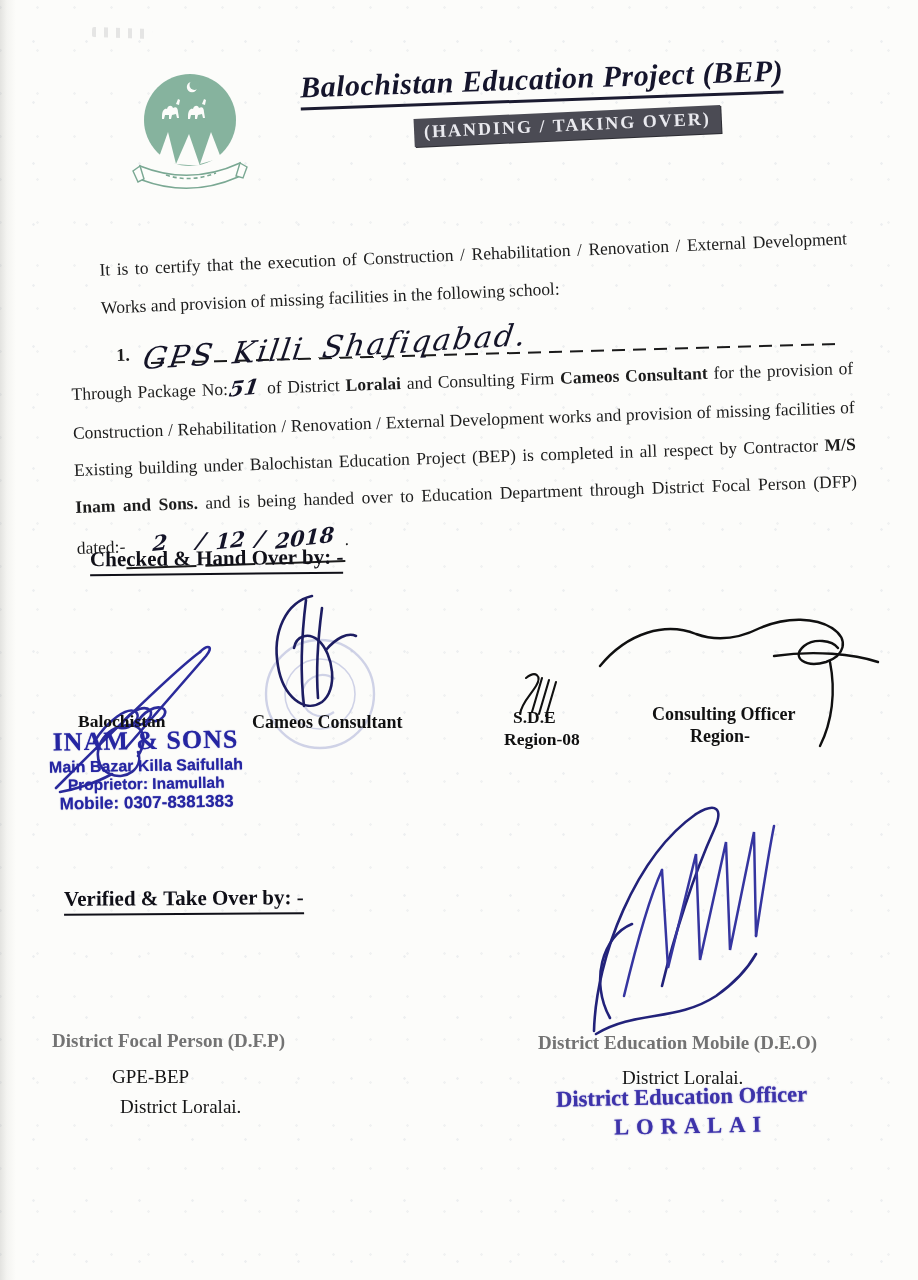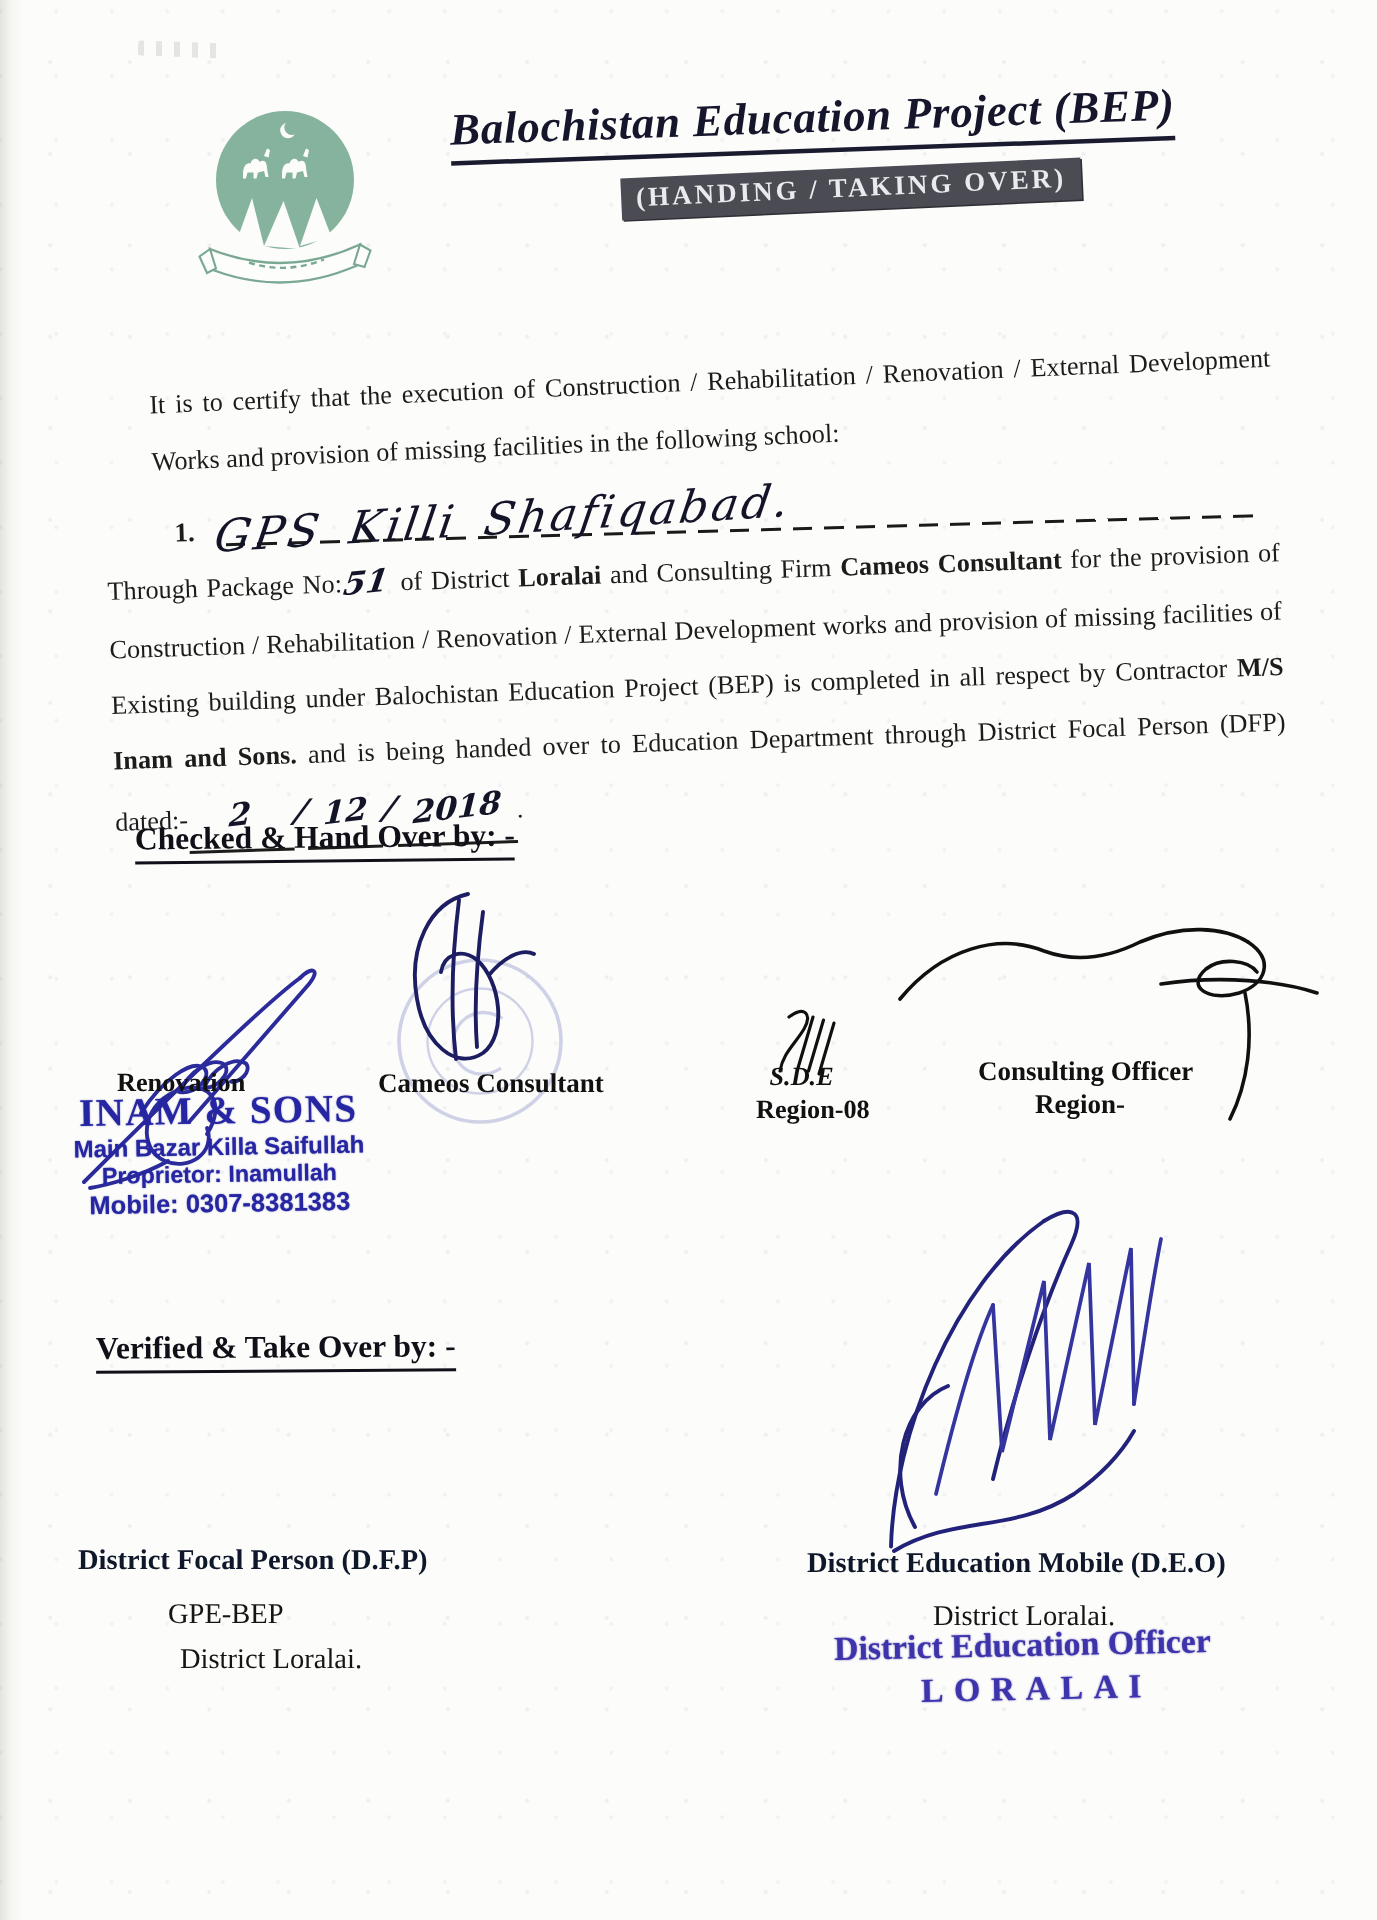--- a/index.html
+++ b/index.html
@@ -64,21 +64,21 @@
   
   .sec-head{
     font-size:21px;font-weight:bold;color:#101018;
     border-bottom:2.5px solid #101018;padding-bottom:2px;white-space:nowrap;
   }
   .h-checked{left:90px;top:546px;transform:rotate(-.6deg);}
   .h-verified{left:64px;top:886px;transform:rotate(-.4deg);}
   
   .lbl{font-size:17.5px;font-weight:bold;color:#111;white-space:nowrap;}
   .lbl-plain{font-size:19px;color:#151515;white-space:nowrap;}
-  .lbl-big{font-size:19px;font-weight:bold;color:#0f172a;white-space:nowrap;}
+  .lbl-big{font-size:19px;font-weight:bold;color:#737373;white-space:nowrap;}
   
   .inam-stamp{
     left:22px;top:726px;width:248px;text-align:center;
     color:#2626a2;transform:rotate(-1deg);
     text-shadow:0 0 1px rgba(38,38,162,.7);
   }
   .inam-l1{font-size:26px;font-weight:bold;letter-spacing:1px;font-family:"Liberation Serif",serif;}
   .inam-l2,.inam-l3,.inam-l4{font-family:"Liberation Sans",sans-serif;font-weight:bold;}
   .inam-l2{font-size:16px;margin-top:1px;}
   .inam-l3{font-size:15.5px;}
@@ -139,21 +139,21 @@
 
 <div class="abs" style="left:42px;top:636px;">
   <svg width="200" height="165" viewBox="0 0 200 165" fill="none" stroke="#2b2b9b" stroke-width="2.6" stroke-linecap="round">
     <path d="M14,152 C48,118 128,38 158,16"></path>
     <path d="M158,16 C166,8 172,10 164,20 C140,48 108,84 84,112"></path>
     <path d="M52,106 C66,84 86,70 94,76 C100,82 88,94 78,92 C84,78 100,68 108,74 C112,80 102,90 94,89 C100,76 114,68 122,73 C126,78 118,86 112,85"></path>
     <path d="M96,120 C110,98 96,82 74,92 C52,102 50,130 68,138 C84,145 102,132 96,116"></path>
     <path d="M70,138 C52,148 30,154 18,156"></path>
   </svg>
 </div>
-<div class="abs lbl" style="left:78px;top:711px;">Renovation</div>
+<div class="abs lbl" style="left:78px;top:711px;">Balochistan</div>
 <div class="abs inam-stamp">
   <div class="inam-l1">INAM &amp; SONS</div>
   <div class="inam-l2">Main Bazar Killa Saifullah</div>
   <div class="inam-l3">Proprietor: Inamullah</div>
   <div class="inam-l4">Mobile: 0307-8381383</div>
 </div>
 
 <div class="abs" style="left:260px;top:634px;opacity:.45;">
   <svg width="120" height="120" viewBox="0 0 120 120" fill="none" stroke="#9aa0d0">
     <circle cx="60" cy="60" r="54" stroke-width="2.4"></circle>
@@ -172,21 +172,21 @@
 <div class="abs lbl" style="left:252px;top:712px;font-size:18px;">Cameos Consultant</div>
 
 <div class="abs" style="left:510px;top:666px;">
   <svg width="54" height="64" viewBox="0 0 54 64" fill="none" stroke="#101010" stroke-width="2.1" stroke-linecap="round">
     <path d="M16,12 C26,4 32,10 26,20 C20,30 12,36 10,48"></path>
     <path d="M22,46 L32,12"></path>
     <path d="M29,48 L39,14"></path>
     <path d="M36,50 L46,16"></path>
   </svg>
 </div>
-<div class="abs lbl" style="left:513px;top:707px;font-style:italic;">S.D.E</div>
+<div class="abs lbl" style="left:513px;top:707px;">S.D.E</div>
 <div class="abs lbl" style="left:504px;top:729px;">Region-08</div>
 
 <div class="abs" style="left:592px;top:608px;">
   <svg width="290" height="150" viewBox="0 0 290 150" fill="none" stroke="#101010" stroke-width="2.4" stroke-linecap="round">
     <path d="M8,58 C36,24 74,14 104,26 C126,34 148,30 168,20 C196,8 224,10 240,20"></path>
     <path d="M240,20 C258,32 252,48 234,54 C214,60 198,50 212,38 C222,30 240,32 246,40"></path>
     <path d="M238,54 C244,84 240,114 228,138"></path>
     <path d="M182,48 C222,42 262,46 286,54"></path>
   </svg>
 </div>

